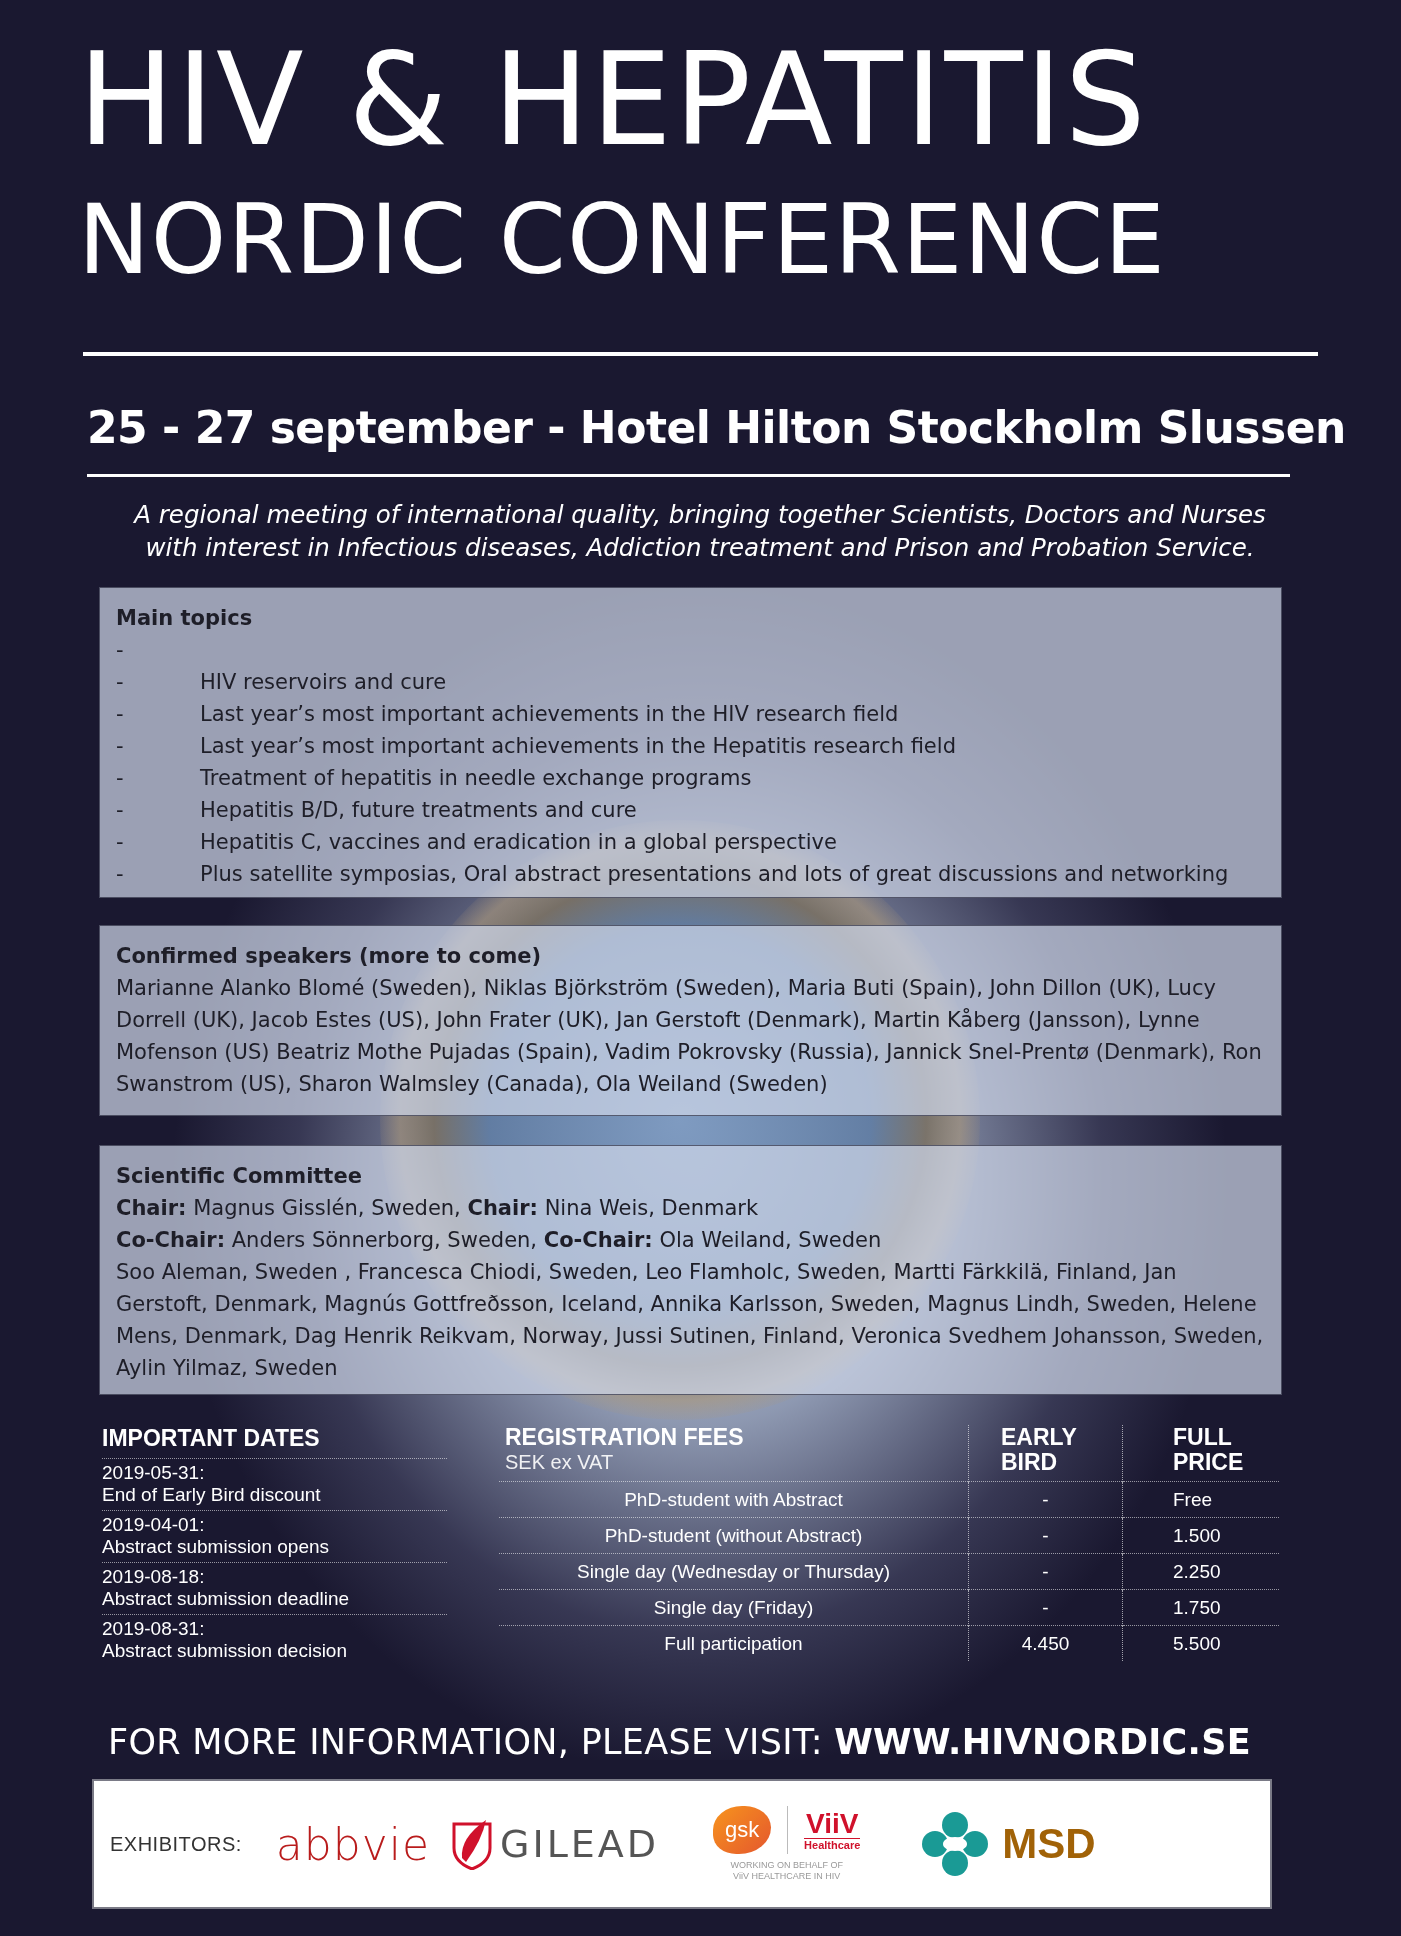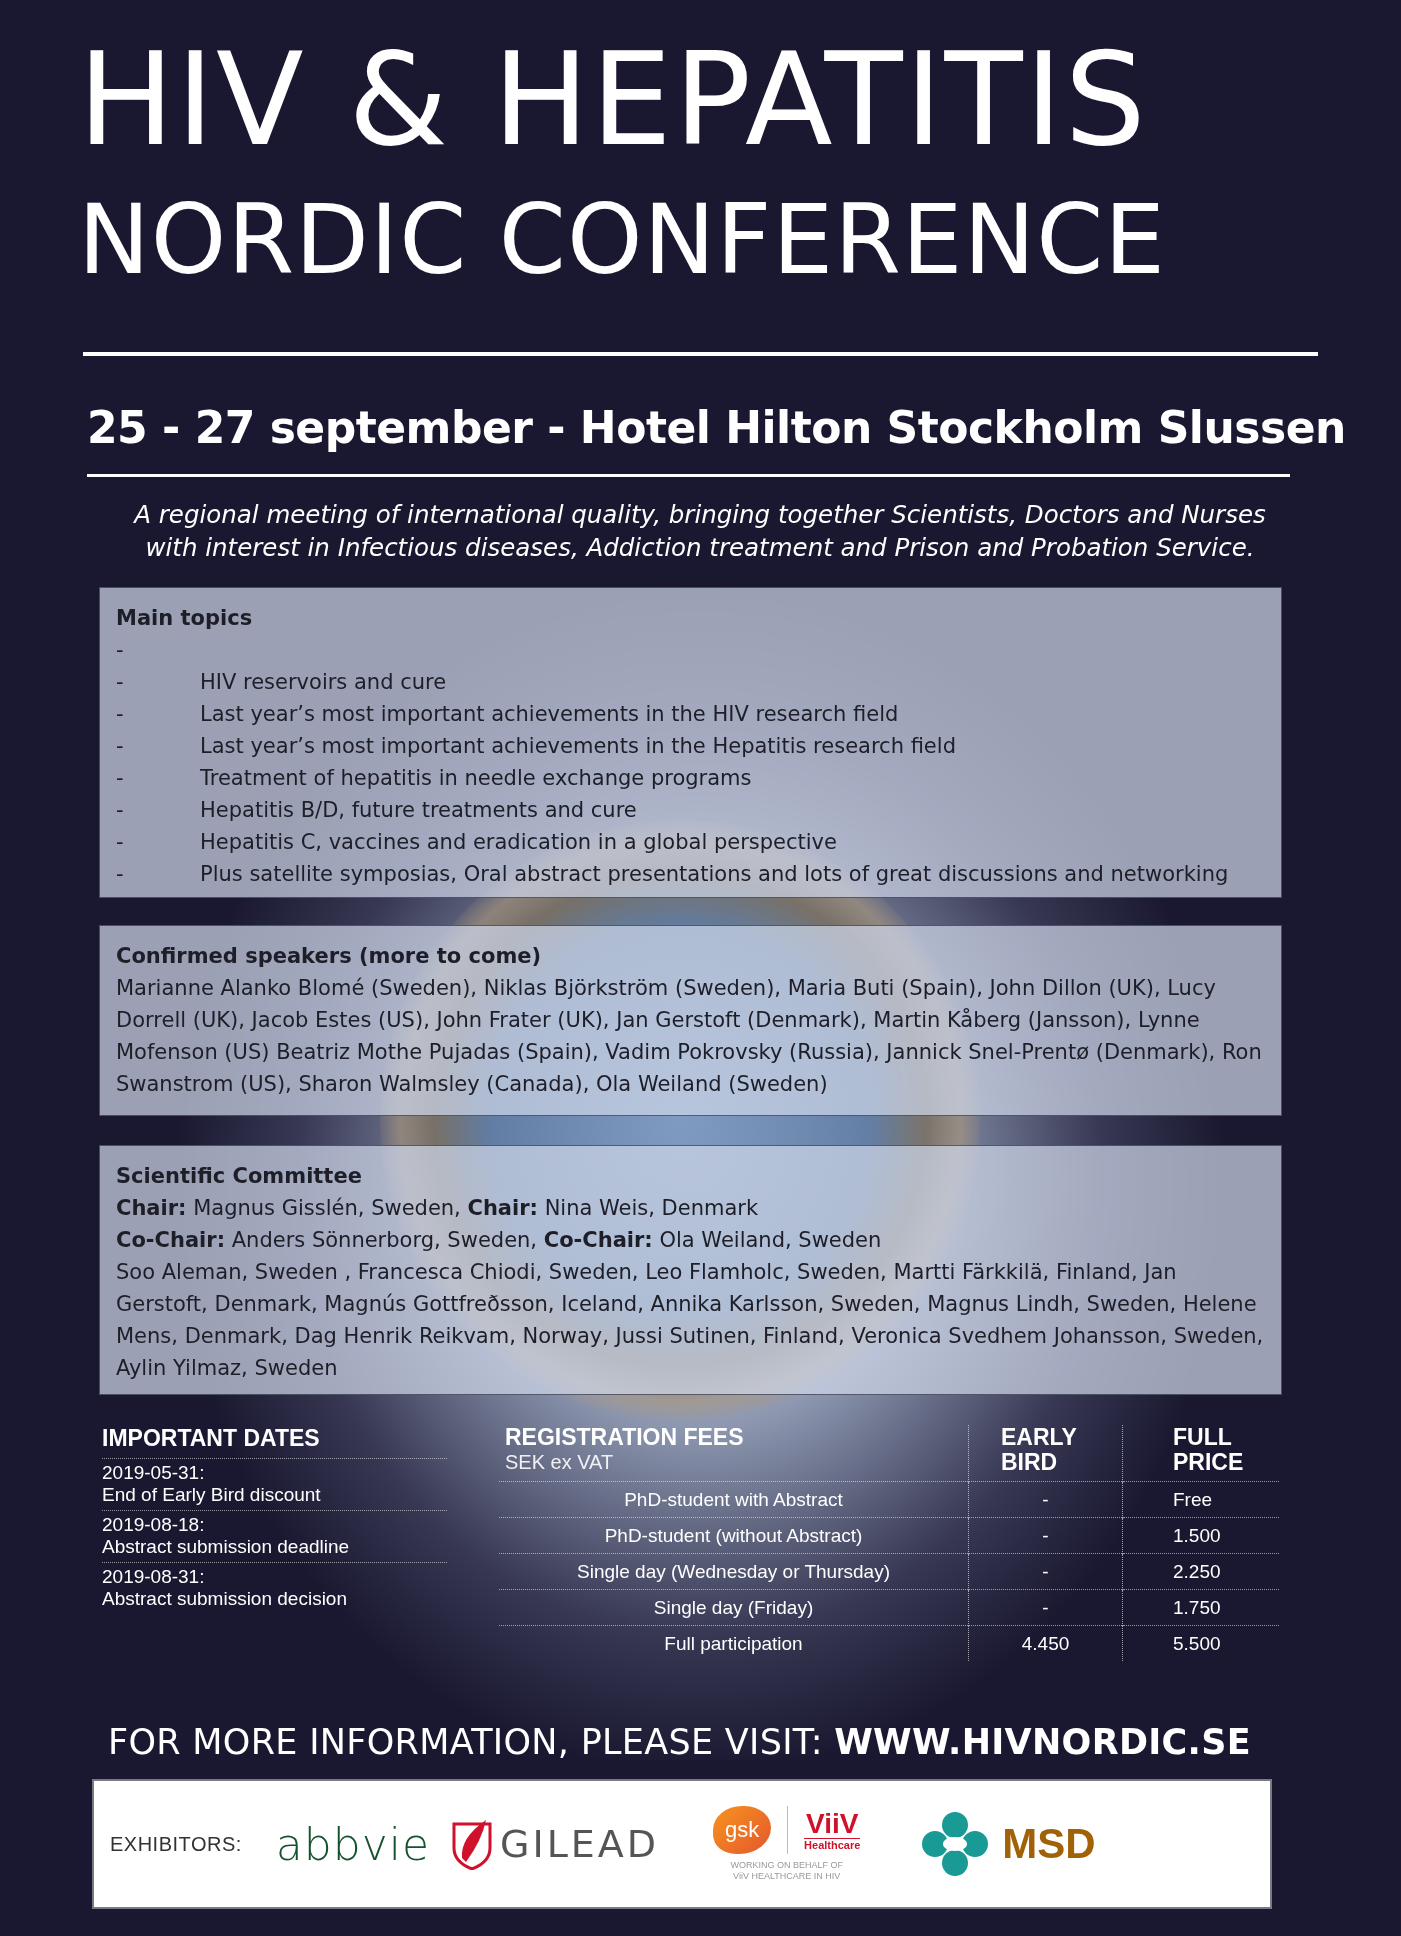--- a/index.html
+++ b/index.html
@@ -85,21 +85,21 @@
     font-size:35px; white-space:nowrap; letter-spacing:0.3px;
   }
   .visit b { font-weight:bold; }
 
   .exhibitors {
     position:absolute; left:92px; top:1779px; width:1180px; height:130px;
     background:#fff; border:2px solid #7a7a86; box-sizing:border-box;
     display:flex; align-items:center;
   }
   .ex-label { margin-left:16px; font-size:20px; color:#333; font-family:"Liberation Sans", sans-serif; letter-spacing:0.5px; }
-  .abbvie { margin-left:34px; font-size:44px; color:#14532d; font-family:"DejaVu Sans", sans-serif; letter-spacing:1px; font-weight:300; }
+  .abbvie { margin-left:34px; font-size:44px; color:#b91c1c; font-family:"DejaVu Sans", sans-serif; letter-spacing:1px; font-weight:300; }
   .gilead { margin-left:22px; display:flex; align-items:center; }
   .gilead .txt { font-size:38px; color:#555; letter-spacing:3px; margin-left:8px; font-family:"DejaVu Sans", sans-serif; }
   .gsk { margin-left:54px; display:flex; flex-direction:column; align-items:center; }
   .gsk .top { display:flex; align-items:center; }
   .gsk .blob { width:58px; height:48px; border-radius:50% 45% 55% 40%; background:linear-gradient(135deg,#f7941d,#e4572e); color:#fff; font-size:22px; display:flex; align-items:center; justify-content:center; font-family:"Liberation Sans", sans-serif; }
   .gsk .sep { width:1px; height:48px; background:#bbb; margin:0 16px; }
   .gsk .viiv { color:#d0112b; font-weight:bold; font-size:28px; line-height:28px; text-align:center; font-family:"Liberation Sans", sans-serif; }
   .gsk .viiv small { display:block; font-size:11px; line-height:12px; font-weight:bold; border-top:1px solid #d0112b; }
   .gsk .note { font-size:9px; color:#999; text-align:center; margin-top:6px; line-height:11px; font-family:"Liberation Sans", sans-serif; }
   .msd { margin-left:62px; display:flex; align-items:center; }
@@ -167,20 +167,24 @@
   <p><b>Chair:</b><span> Magnus Gisslén, Sweden, </span><b>Chair:</b><span> Nina Weis, Denmark</span></p>
   <p><b>Co-Chair:</b><span> Anders Sönnerborg, Sweden, </span><b>Co-Chair:</b><span> Ola Weiland, Sweden</span></p>
   <p>Soo Aleman, Sweden , Francesca Chiodi, Sweden, Leo Flamholc, Sweden, Martti Färkkilä, Finland, Jan Gerstoft, Denmark, Magnús Gottfreðsson, Iceland, Annika Karlsson, Sweden, Magnus Lindh, Sweden, Helene Mens, Denmark, Dag Henrik Reikvam, Norway, Jussi Sutinen, Finland, Veronica Svedhem Johansson, Sweden, Aylin Yilmaz, Sweden</p>
 </div>
 
 <div class="dates">
   <h4>IMPORTANT DATES</h4>
   <div class="date-item">
       <div>2019-05-31:</div>
       <div>End of Early Bird discount</div>
+    </div>
+  <div class="date-item">
+      <div>2019-04-01:</div>
+      <div>Abstract submission opens</div>
     </div>
   <div class="date-item">
       <div>2019-08-18:</div>
       <div>Abstract submission deadline</div>
     </div>
   <div class="date-item">
       <div>2019-08-31:</div>
       <div>Abstract submission decision</div>
     </div>
 </div>

